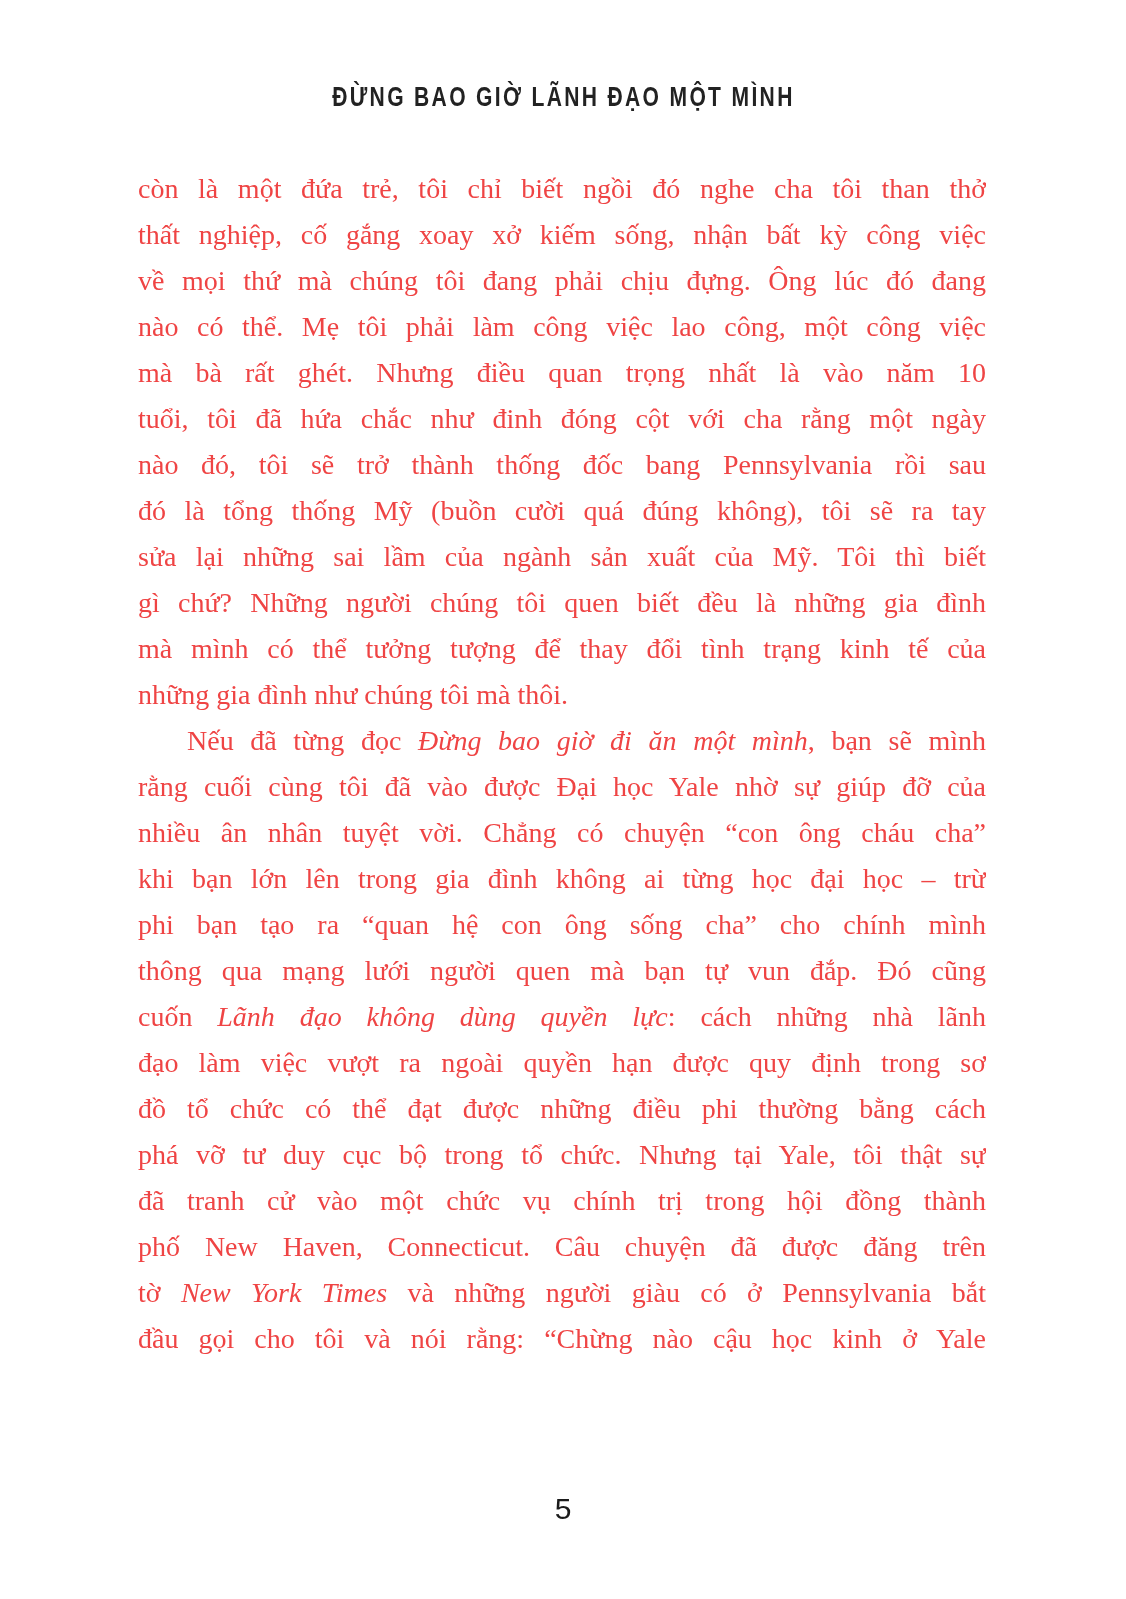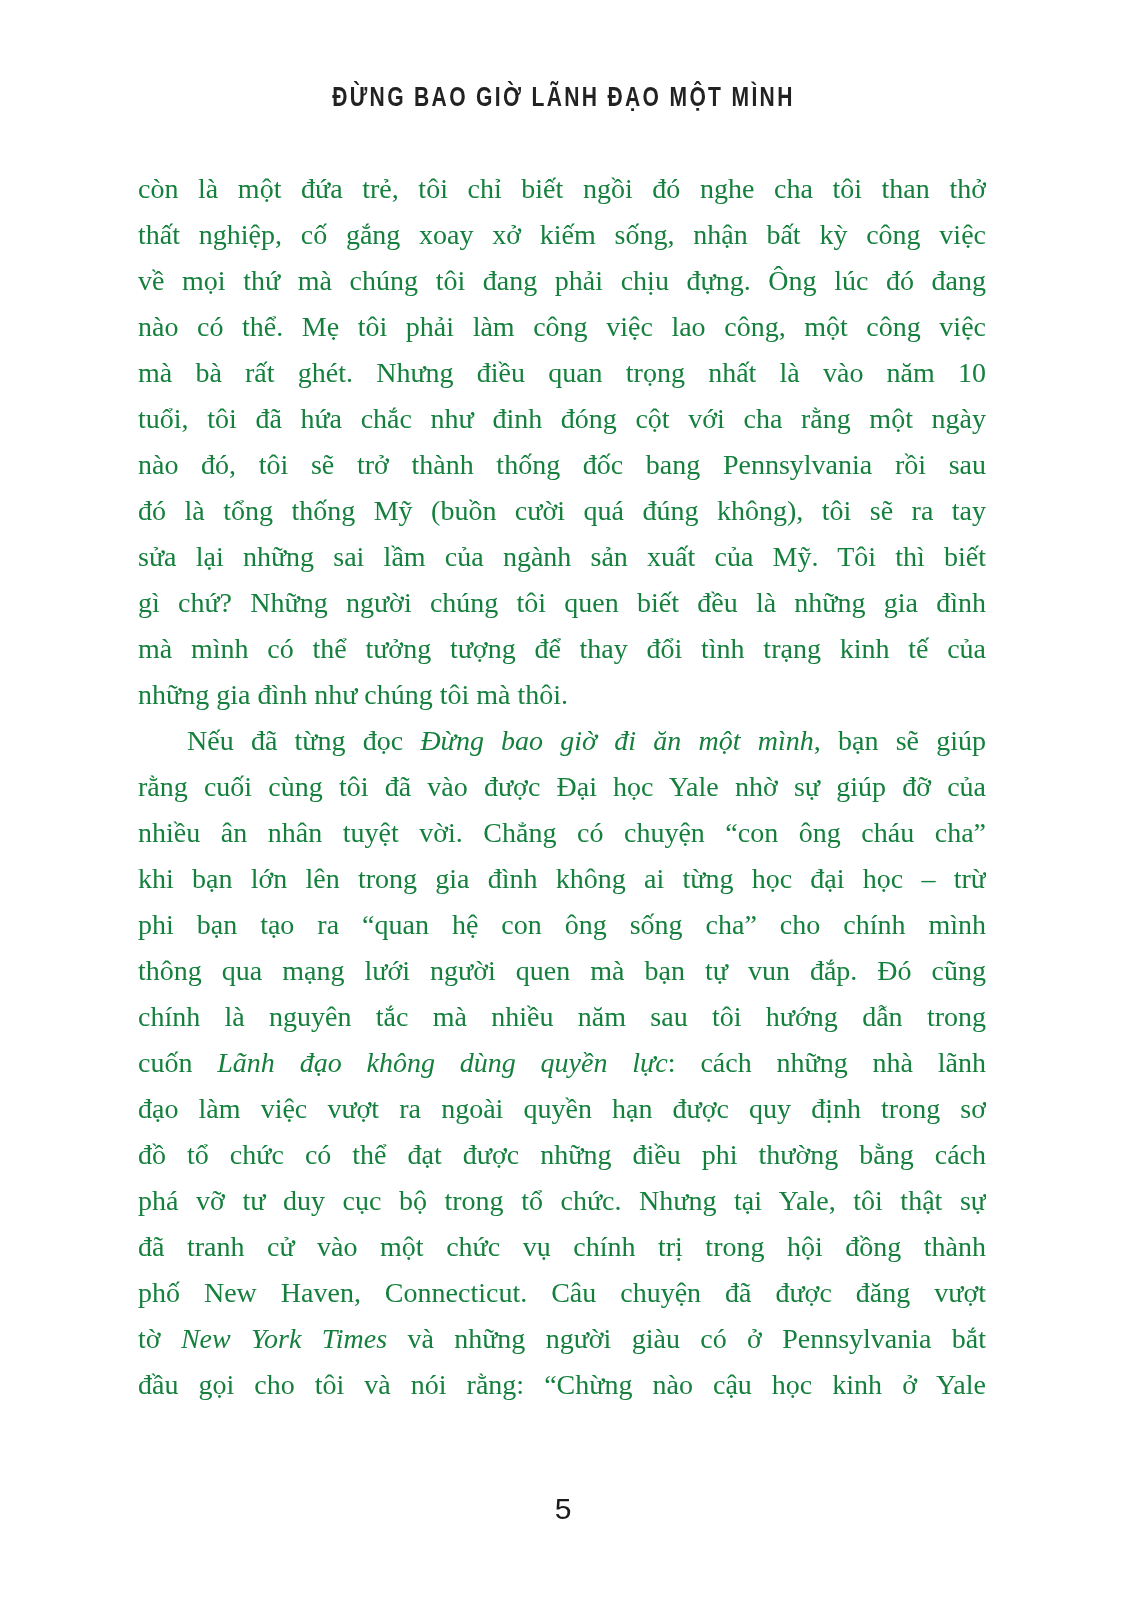--- a/index.html
+++ b/index.html
@@ -35,21 +35,21 @@
     transform-origin: center;
     white-space: nowrap;
   }
   .textblock {
     position: absolute;
     top: 166px;
     left: 138px;
     width: 848px;
     font-size: 28px;
     line-height: 46px;
-    color: #15803d;
+    color: #ef4444;
   }
   .line {
     height: 46px;
     overflow: hidden;
     text-align: justify;
     text-align-last: justify;
     white-space: normal;
   }
   .line.endline {
     text-align: left;
@@ -90,32 +90,31 @@
     <div class="line">nào có thể. Mẹ tôi phải làm công việc lao công, một công việc</div>
     <div class="line">mà bà rất ghét. Nhưng điều quan trọng nhất là vào năm 10</div>
     <div class="line">tuổi, tôi đã hứa chắc như đinh đóng cột với cha rằng một ngày</div>
     <div class="line">nào đó, tôi sẽ trở thành thống đốc bang Pennsylvania rồi sau</div>
     <div class="line">đó là tổng thống Mỹ (buồn cười quá đúng không), tôi sẽ ra tay</div>
     <div class="line">sửa lại những sai lầm của ngành sản xuất của Mỹ. Tôi thì biết</div>
     <div class="line">gì chứ? Những người chúng tôi quen biết đều là những gia đình</div>
     <div class="line">mà mình có thể tưởng tượng để thay đổi tình trạng kinh tế của</div>
     <div class="line endline">những gia đình như chúng tôi mà thôi.</div>
 
-    <div class="line indent"><span>Nếu đã từng đọc </span><span class="italic">Đừng bao giờ đi ăn một mình</span><span>, bạn sẽ giúp</span></div>
+    <div class="line indent"><span>Nếu đã từng đọc </span><span class="italic">Đừng bao giờ đi ăn một mình</span><span>, bạn sẽ mình</span></div>
     <div class="line">rằng cuối cùng tôi đã vào được Đại học Yale nhờ sự giúp đỡ của</div>
     <div class="line">nhiều ân nhân tuyệt vời. Chẳng có chuyện “con ông cháu cha”</div>
     <div class="line">khi bạn lớn lên trong gia đình không ai từng học đại học – trừ</div>
     <div class="line">phi bạn tạo ra “quan hệ con ông sống cha” cho chính mình</div>
     <div class="line">thông qua mạng lưới người quen mà bạn tự vun đắp. Đó cũng</div>
-    <div class="line">chính là nguyên tắc mà nhiều năm sau tôi hướng dẫn trong</div>
     <div class="line"><span>cuốn </span><span class="italic">Lãnh đạo không dùng quyền lực</span><span>: cách những nhà lãnh</span></div>
     <div class="line">đạo làm việc vượt ra ngoài quyền hạn được quy định trong sơ</div>
     <div class="line">đồ tổ chức có thể đạt được những điều phi thường bằng cách</div>
     <div class="line">phá vỡ tư duy cục bộ trong tổ chức. Nhưng tại Yale, tôi thật sự</div>
     <div class="line">đã tranh cử vào một chức vụ chính trị trong hội đồng thành</div>
-    <div class="line">phố New Haven, Connecticut. Câu chuyện đã được đăng vượt</div>
+    <div class="line">phố New Haven, Connecticut. Câu chuyện đã được đăng trên</div>
     <div class="line"><span>tờ </span><span class="italic">New York Times</span><span> và những người giàu có ở Pennsylvania bắt</span></div>
     <div class="line">đầu gọi cho tôi và nói rằng: “Chừng nào cậu học kinh ở Yale</div>
   </div>
 
   <div class="pagenum">5</div>
 
 </div>
 
 </body></html>

